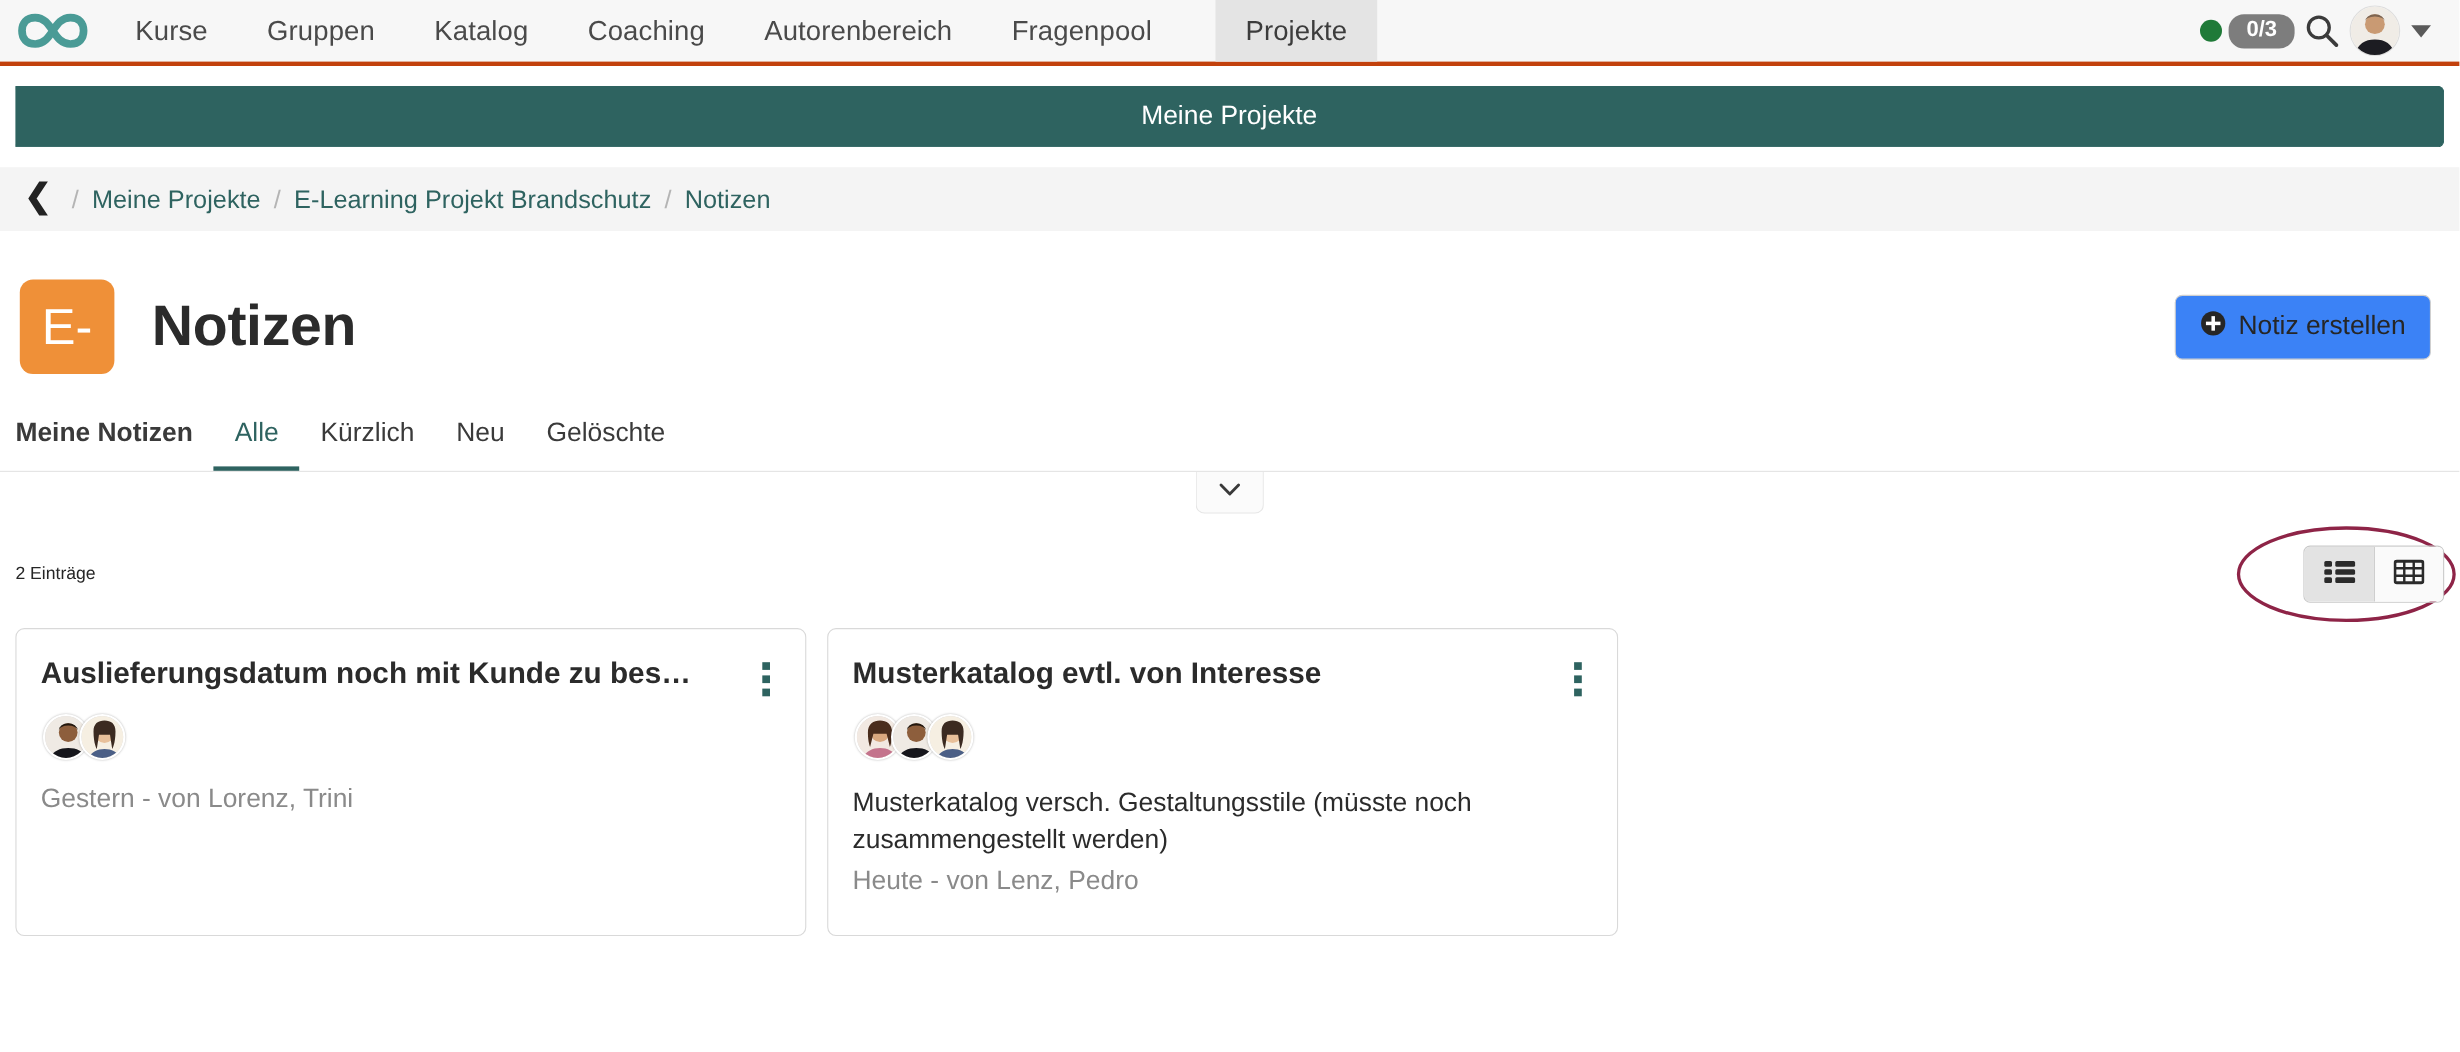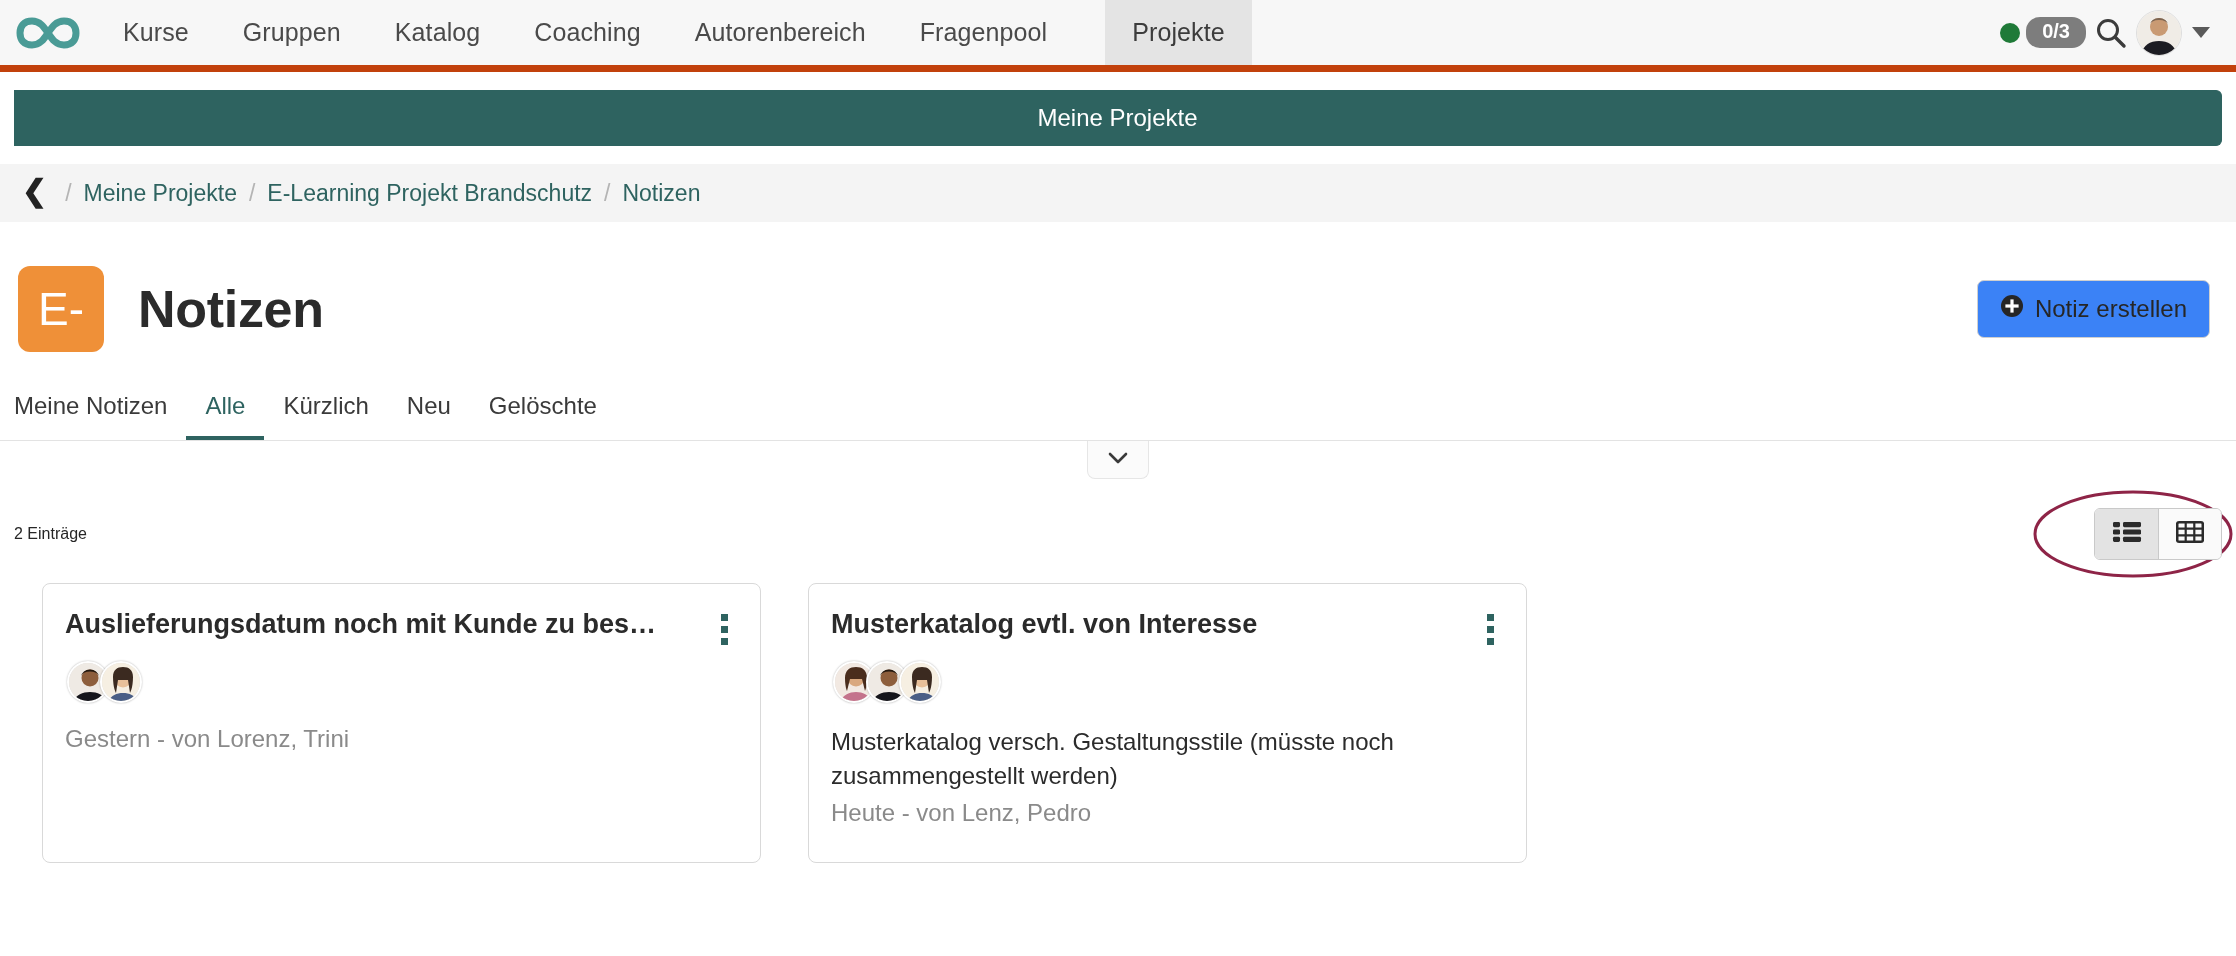--- a/index.html
+++ b/index.html
@@ -10,23 +10,23 @@
     overflow: hidden;
     background: #ffffff;
     font-family: "Liberation Sans", sans-serif;
     color: #2b2b2b;
     -webkit-font-smoothing: antialiased;
   }
 
   
   .navbar {
     position: relative;
-    height: 72px;
+    height: 60px;
     background: #f7f7f7;
-    border-bottom: 7px solid #c2410c;
+    border-bottom: 4px solid #c2410c;
     display: flex;
     align-items: stretch;
   }
   .brand {
     width: 96px;
     display: flex;
     align-items: center;
     justify-content: center;
     flex: 0 0 auto;
   }
@@ -198,21 +198,21 @@
     padding: 0 14px;
   }
   .ftab {
     font-size: 24px;
     color: #3a3a3a;
     padding: 4px 19px 16px;
     cursor: pointer;
     border-bottom: 4px solid transparent;
     white-space: nowrap;
   }
-  .ftab:first-child { padding-left: 0; }
+  .ftab:first-child { padding-left: 0; font-weight: bold; }
   .ftab.active {
     color: #2e6360;
     border-bottom-color: #2e6360;
   }
   .tab-rule {
     height: 1px;
     background: #e3e3e3;
     width: 100%;
   }
   .collapse-btn {
@@ -286,21 +286,20 @@
   .note-card {
     width: 719px;
     min-height: 280px;
     border: 1px solid #d9d9d9;
     border-radius: 8px;
     background: #fff;
     padding: 24px 24px 32px 22px;
     cursor: pointer;
     display: flex;
     flex-direction: column;
-    margin-left: 28px;
   }
   .nc-head {
     display: flex;
     align-items: flex-start;
     gap: 12px;
   }
   .nc-title {
     font-size: 27px;
     font-weight: bold;
     color: #2b2b2b;

